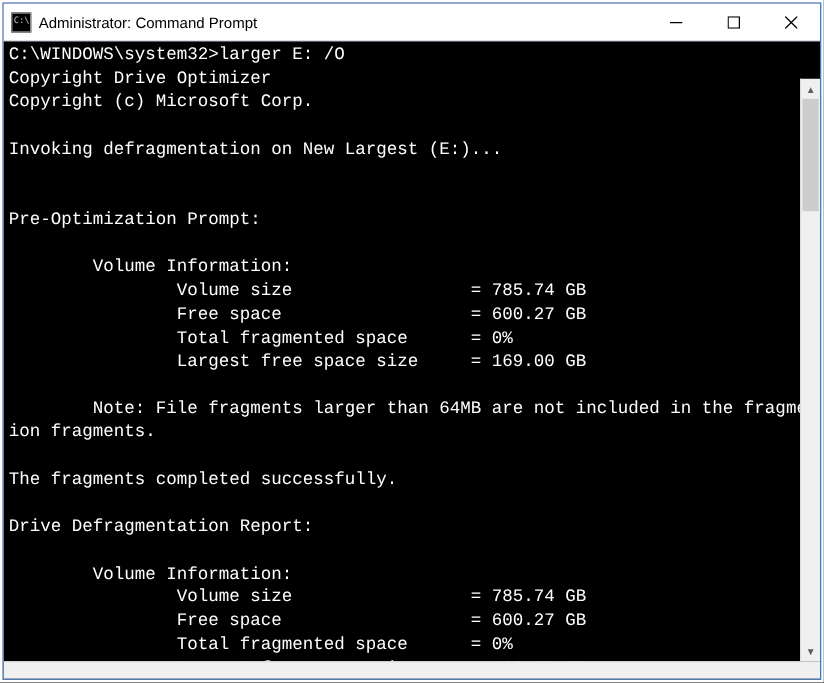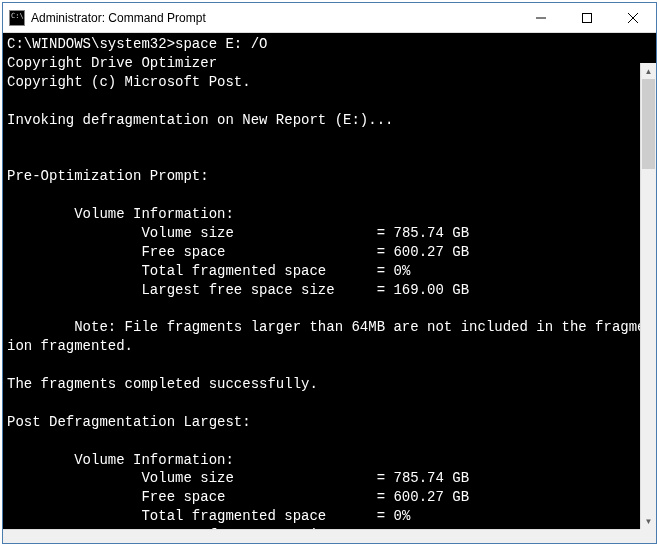--- a/index.html
+++ b/index.html
@@ -150,41 +150,41 @@
       <div class="win-btn">
         <svg width="10" height="10">
             <line x1="0" y1="0" x2="10" y2="10" stroke="#000" stroke-width="1"></line>
             <line x1="10" y1="0" x2="0" y2="10" stroke="#000" stroke-width="1"></line>
           </svg>
       </div>
     </div>
   </div>
 
   <div class="content-wrap">
-    <div class="terminal"><span>C:\WINDOWS\system32&gt;</span><span>space E: /O</span>
+    <div class="terminal"><span>C:\WINDOWS\system32&gt;</span><span>larger E: /O</span>
 <span>Copyright Drive Optimizer</span>
-<span>Copyright (c) Microsoft Post.</span>
-
-<span>Invoking defragmentation on New Report (E:)...</span>
+<span>Copyright (c) Microsoft Corp.</span>
+
+<span>Invoking defragmentation on New Largest (E:)...</span>
 
 
 <span>Pre-Optimization Prompt:</span>
 
         <span>Volume Information:</span>
                 <span>Volume size</span>                 = <span>785.74 GB</span>
                 <span>Free space</span>                  = <span>600.27 GB</span>
                 <span>Total fragmented space</span>      = <span>0%</span>
                 <span>Largest free space size</span>     = <span>169.00 GB</span>
 
 <span>        Note: File fragments larger than 64MB are not included in the fragmentat</span>
-<span>ion fragmented.</span>
+<span>ion fragments.</span>
 
 <span>The fragments completed successfully.</span>
 
-<span>Post Defragmentation Largest:</span>
+<span>Drive Defragmentation Report:</span>
 
         <span>Volume Information:</span>
                 <span>Volume size</span>                 = <span>785.74 GB</span>
                 <span>Free space</span>                  = <span>600.27 GB</span>
                 <span>Total fragmented space</span>      = <span>0%</span>
                 <span>Largest free space size</span>     = <span>169.00 GB</span>
 
 
 </div>
 

